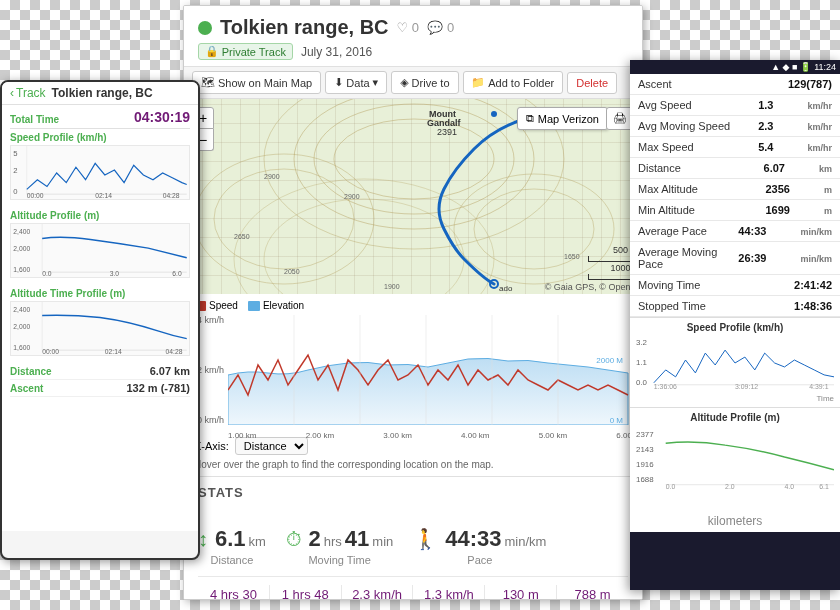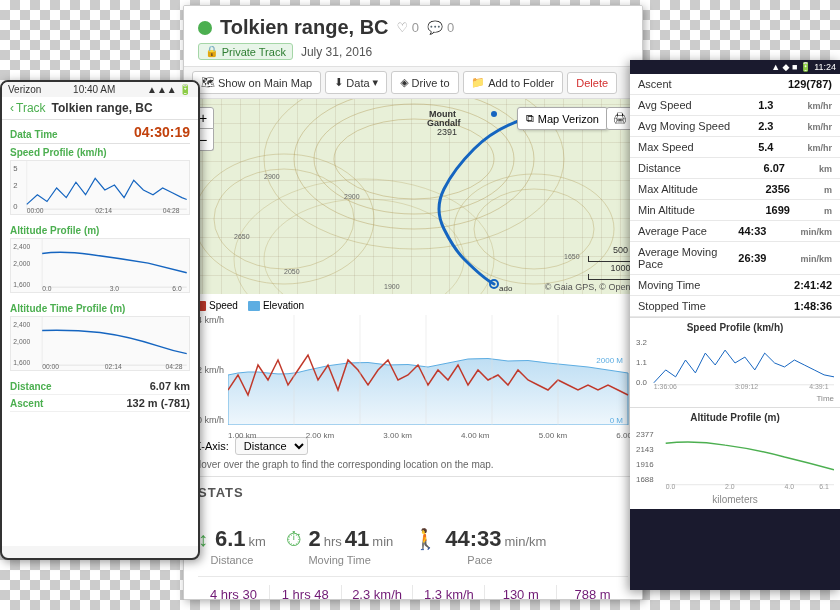--- a/index.html
+++ b/index.html
@@ -388,21 +388,21 @@
     .phone-total-time-label {
       font-size: 10px;
       color: #4caf50;
       font-weight: bold;
       margin-top: 4px;
     }
 
     .phone-total-time-value {
       font-size: 14px;
       font-weight: bold;
-      color: #c2410c;
+      color: #701a75;
       text-align: right;
     }
 
     .phone-total-time-row {
       display: flex;
       justify-content: space-between;
       align-items: center;
       border-bottom: 1px solid #e0e0e0;
       padding-bottom: 3px;
       margin-bottom: 3px;
@@ -737,35 +737,30 @@
       </div>
       <div class="stat-bottom-item">
         <div class="stat-bottom-value">788 m</div>
         <div class="stat-bottom-label">Descent</div>
       </div>
     </div>
   </div>
 </div>
 
 <div class="phone-panel">
-  <div class="phone-status-bar">
-    <span>Verizon</span>
-    <span>10:40 AM</span>
-    <span>▲▲▲ 🔋</span>
-  </div>
   <div class="phone-nav-bar">
     <div class="phone-back">
       <span>‹</span>
       <span>Track</span>
     </div>
     <span class="phone-track-title">Tolkien range, BC</span>
   </div>
   <div class="phone-content">
     <div class="phone-total-time-row">
-      <span class="phone-total-time-label">Data Time</span>
+      <span class="phone-total-time-label">Total Time</span>
       <span class="phone-total-time-value">04:30:19</span>
     </div>
 
     <div class="phone-section-title">Speed Profile (km/h)</div>
     <svg class="phone-mini-chart" viewBox="0 0 180 55">
       <text x="0" y="10" font-size="8" fill="#666">5</text>
       <text x="0" y="28" font-size="8" fill="#666">2</text>
       <text x="0" y="50" font-size="8" fill="#666">0</text>
       <line x1="14" y1="0" x2="14" y2="50" stroke="#e0e0e0" stroke-width="0.5"></line>
       <line x1="14" y1="50" x2="180" y2="50" stroke="#ccc" stroke-width="0.5"></line>
@@ -887,15 +882,15 @@
       <text x="0" y="27" font-size="8" fill="#666">2143</text>
       <text x="0" y="42" font-size="8" fill="#666">1916</text>
       <text x="0" y="57" font-size="8" fill="#666">1688</text>
       <line x1="30" y1="60" x2="200" y2="60" stroke="#ccc" stroke-width="0.5"></line>
       <path d="M30 18 Q60 15 90 20 Q120 24 150 32 Q175 38 200 45" fill="none" stroke="#4caf50" stroke-width="1.5"></path>
       <text x="30" y="64" font-size="7" fill="#999">0.0</text>
       <text x="90" y="64" font-size="7" fill="#999">2.0</text>
       <text x="150" y="64" font-size="7" fill="#999">4.0</text>
       <text x="185" y="64" font-size="7" fill="#999">6.1</text>
     </svg>
-    <div style="text-align:center; font-size:10px; color:#888;">kilometers</div>
+    <div style="text-align:center; font-size:12px; color:#888;margin-top:20px;">kilometers</div>
   </div>
 </div>
 
 </body></html>

